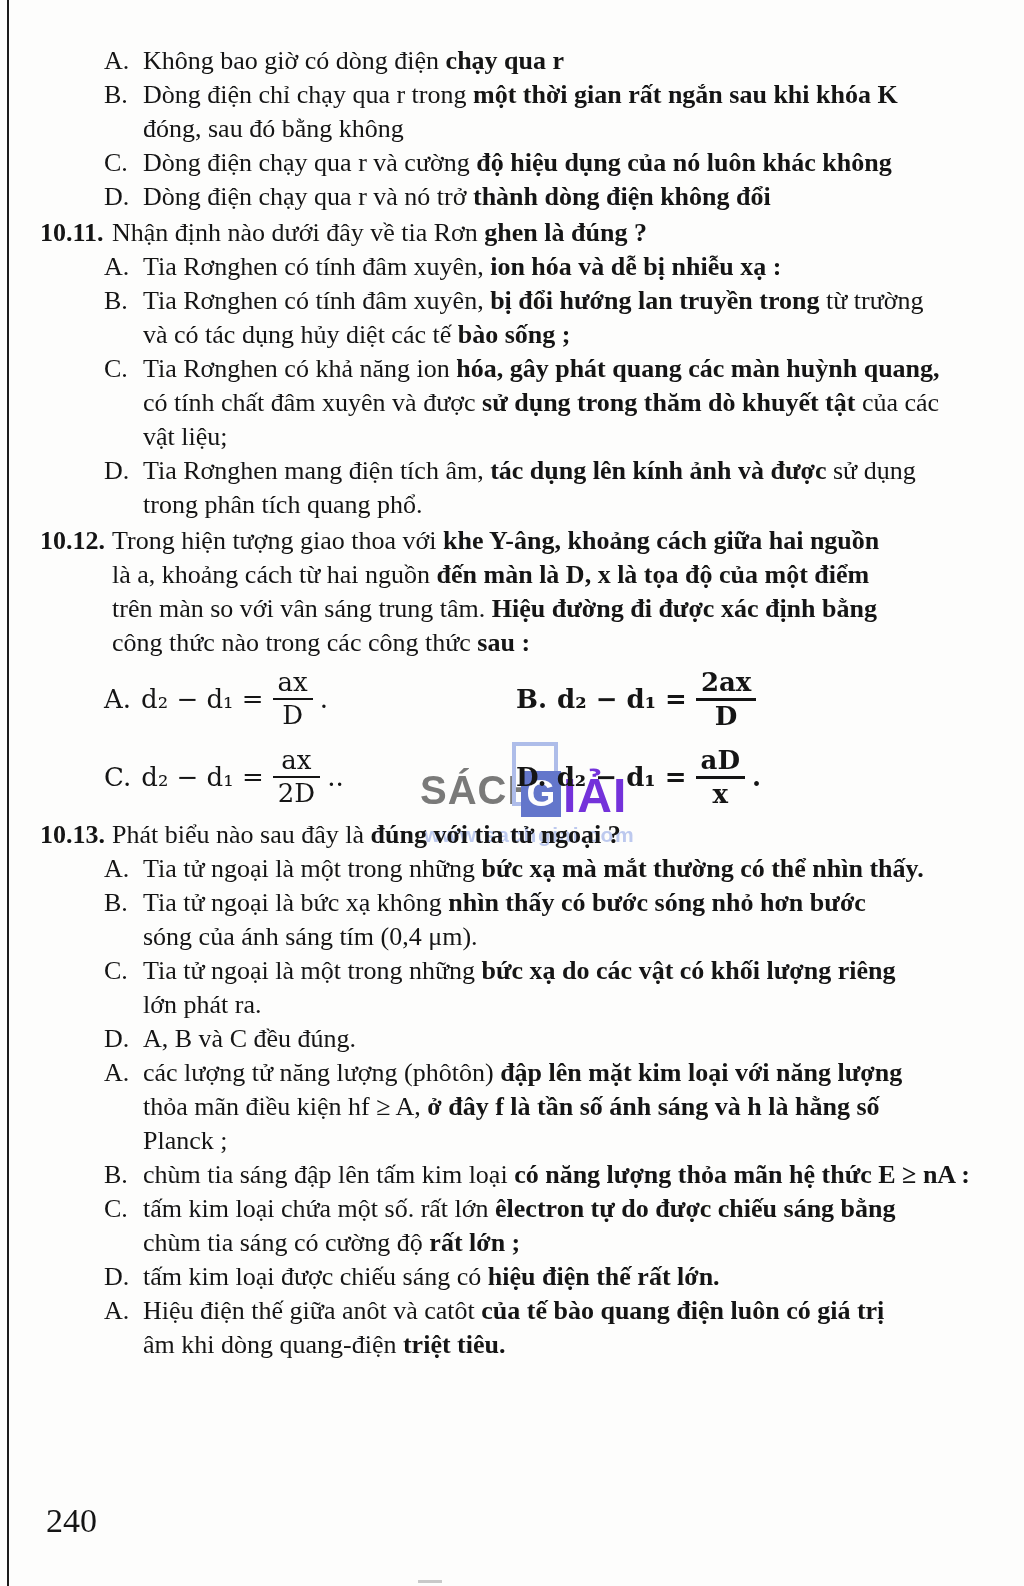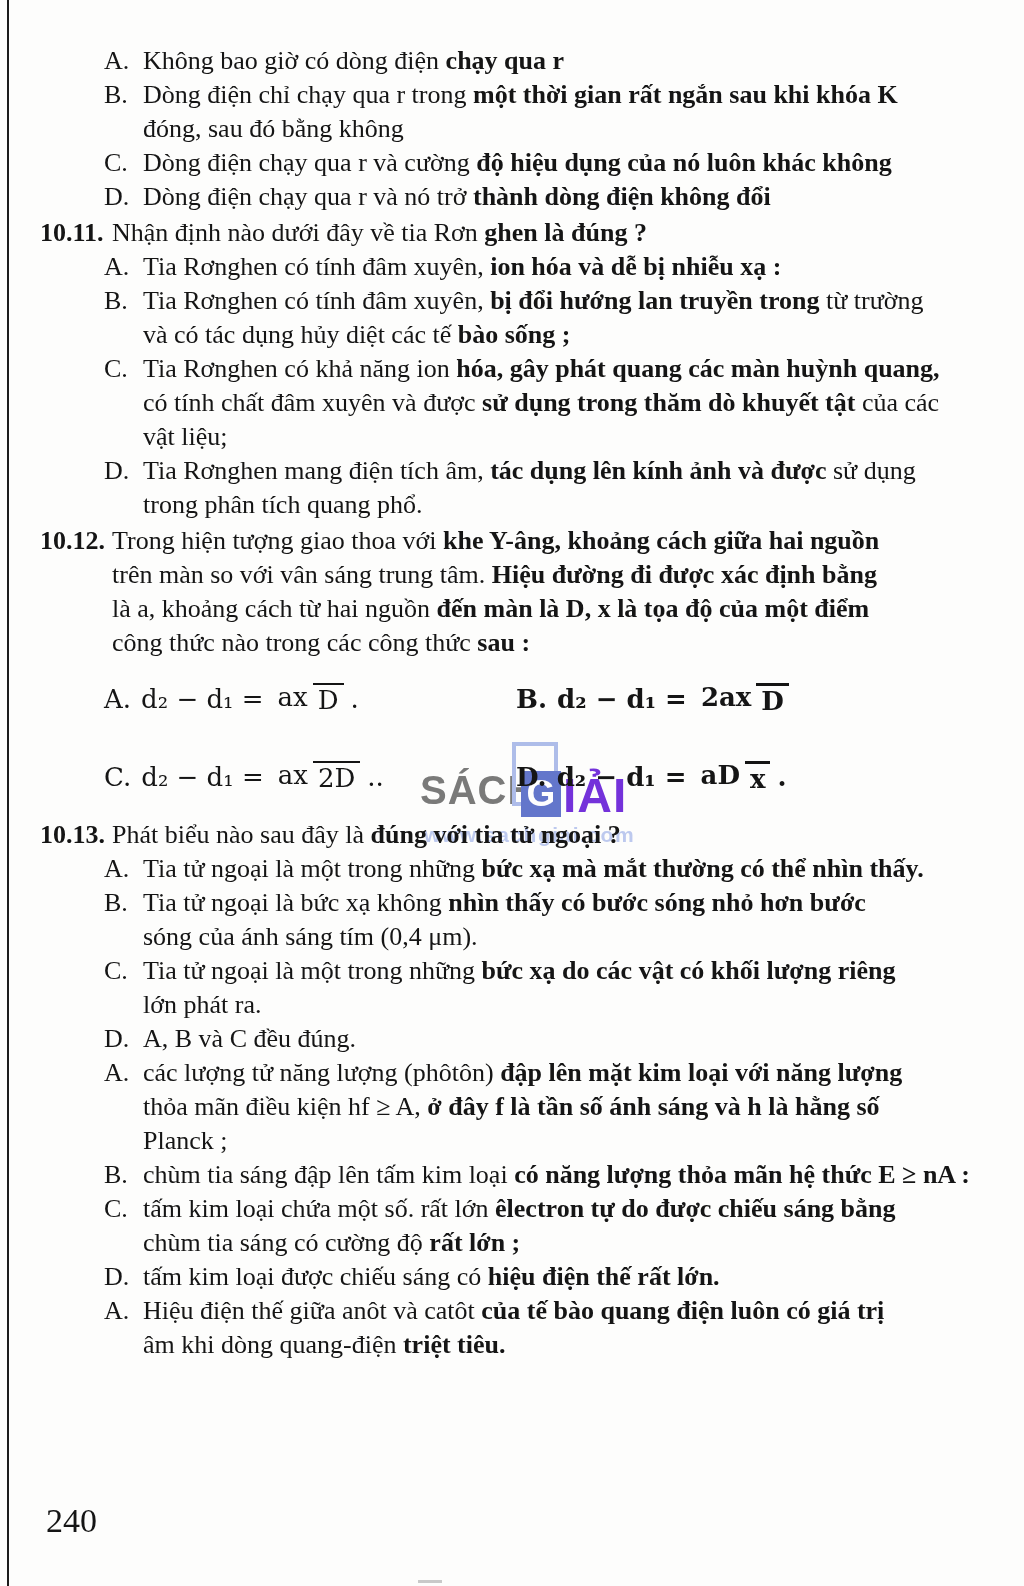--- a/index.html
+++ b/index.html
@@ -39,21 +39,21 @@
     height: 78px;
     padding-left: 104px;
     font-family: "DejaVu Serif", serif;
     font-size: 26px;
   }
   .fitem { display: flex; align-items: center; }
   .fitem.first { width: 412px; }
   .fitem.boldf { font-weight: 700; }
   .flbl { margin-right: 10px; }
   .flhs { margin-right: 9px; }
-  .frac { display: inline-flex; flex-direction: row; text-align: center; }
+  .frac { display: inline-flex; flex-direction: column; text-align: center; }
   .frac .num { display: block; padding: 0 5px 1px; line-height: 29px; }
   .frac .den { display: block; border-top: 2px solid #141414; padding: 1px 5px 0; line-height: 29px; }
   .fitem.boldf .frac .den { border-top-width: 3px; }
   .ftail { margin-left: 7px; }
   
   .watermark {
     position: absolute;
     left: 403px; top: 738px;
     width: 320px; height: 112px;
     z-index: 1;
@@ -143,22 +143,22 @@
         <div class="ln"><span class="lbl">C.</span><span>Tia Rơnghen có khả năng ion </span><span class="b">hóa, gây phát quang các màn huỳnh quang,</span></div>
         <div class="ln"><span>có tính chất đâm xuyên và được </span><span class="b">sử dụng trong thăm dò khuyết tật</span><span> của các</span></div>
         <div class="ln"><span>vật liệu;</span></div>
       </div>
       <div class="oblk">
         <div class="ln"><span class="lbl">D.</span><span>Tia Rơnghen mang điện tích âm, </span><span class="b">tác dụng lên kính ảnh và được</span><span> sử dụng</span></div>
         <div class="ln"><span>trong phân tích quang phổ.</span></div>
       </div>
       <div class="qblk">
         <div class="ln"><span class="lbl">10.12.</span><span>Trong hiện tượng giao thoa với </span><span class="b">khe Y-âng, khoảng cách giữa hai nguồn</span></div>
+        <div class="ln"><span>là a, khoảng cách từ hai nguồn </span><span class="b">đến màn là D, x là tọa độ của một điểm</span></div>
         <div class="ln"><span>trên màn so với vân sáng trung tâm. </span><span class="b">Hiệu đường đi được xác định bằng</span></div>
-        <div class="ln"><span>là a, khoảng cách từ hai nguồn </span><span class="b">đến màn là D, x là tọa độ của một điểm</span></div>
         <div class="ln"><span>công thức nào trong các công thức </span><span class="b">sau :</span></div>
       </div>
       <div class="frow">
         <span class="fitem first">
           <span class="flbl">A.</span>
           <span class="flhs">d₂ − d₁ =</span>
           <span class="frac">
             <span class="num">ax</span>
             <span class="den">D</span>
           </span>

